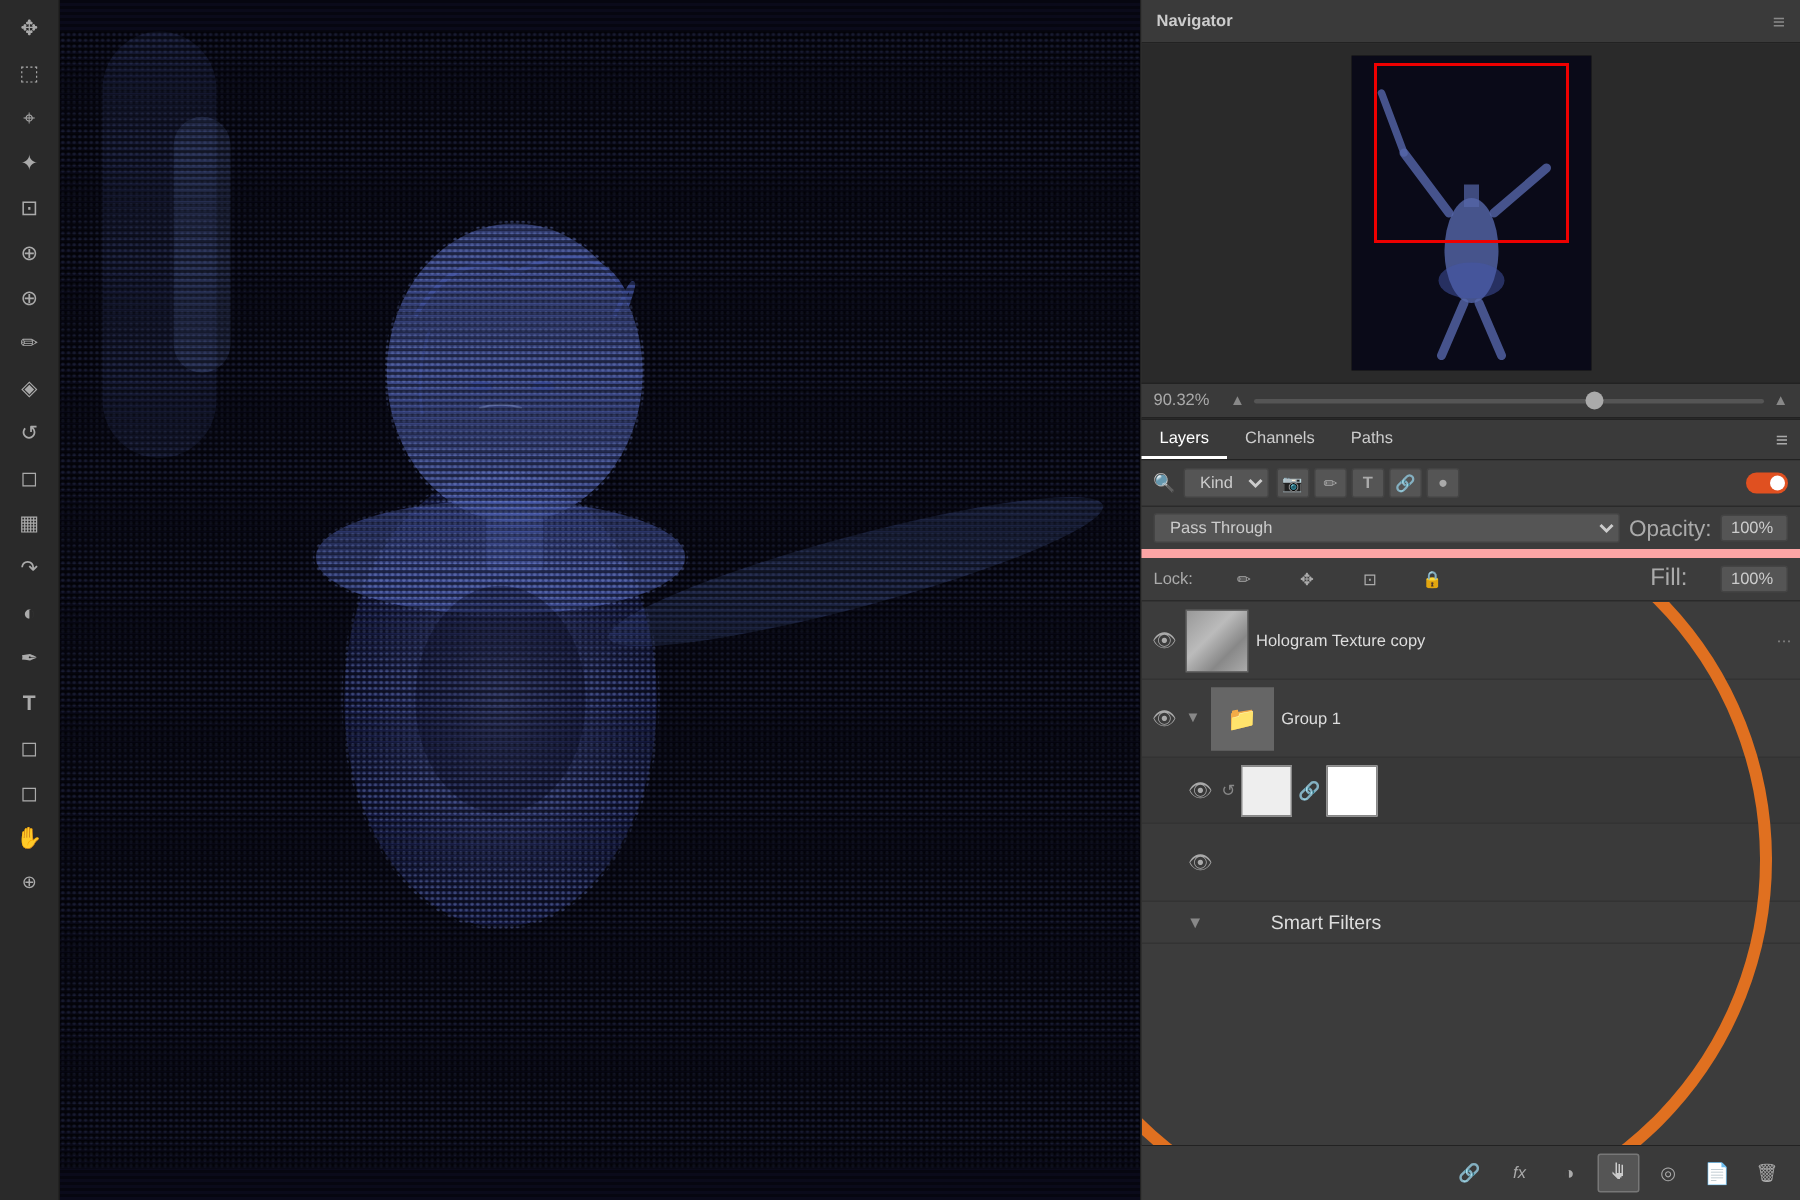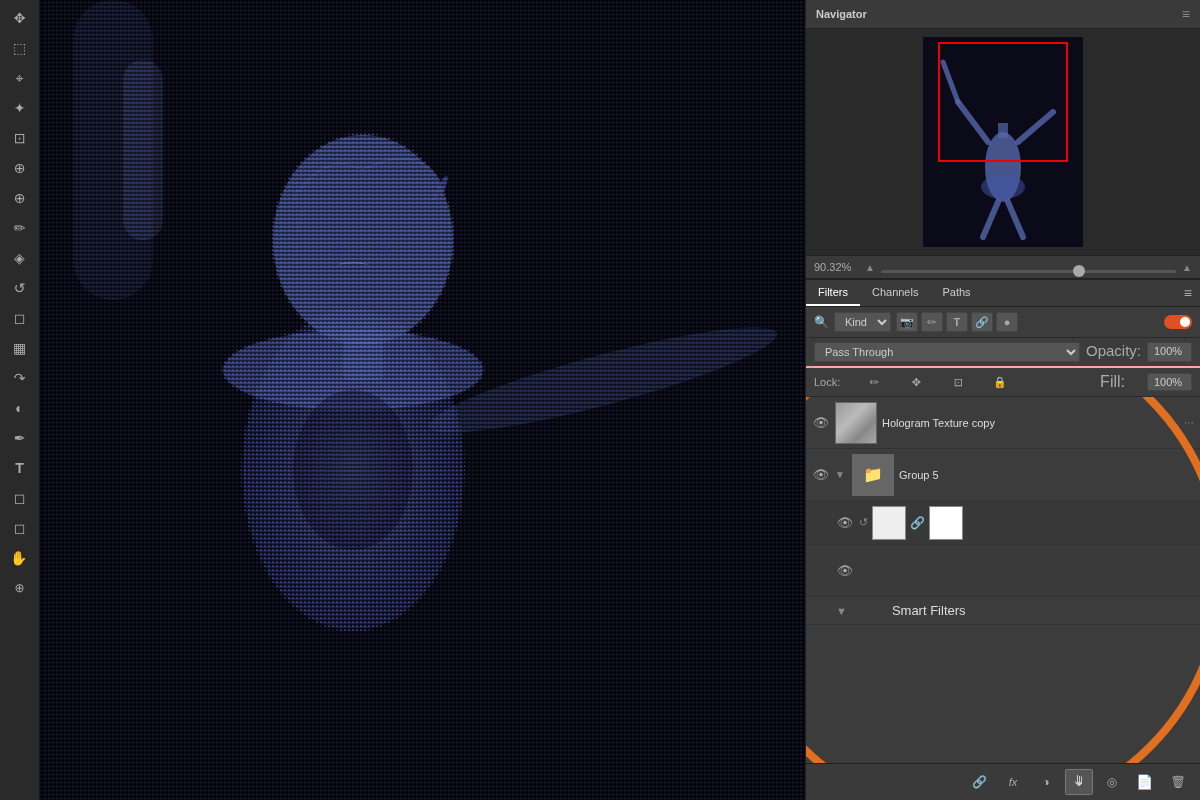--- a/index.html
+++ b/index.html
@@ -83,21 +83,21 @@
       z-index: 1;
     }
 
     
     .hologram-svg {
       opacity: 0.85;
     }
 
     
     .right-panel {
-      width: 395px;
+      width: 440px;
       background: #3c3c3c;
       display: flex;
       flex-direction: column;
       border-left: 1px solid #222;
     }
 
     
     .navigator-header {
       background: #3a3a3a;
       padding: 6px 10px;
@@ -135,21 +135,21 @@
       top: 5px;
       left: 15px;
       width: 130px;
       height: 120px;
       border: 2px solid #e00;
       pointer-events: none;
     }
 
     .nav-zoom-bar {
       display: flex;
-      align-items: flex-end;
+      align-items: center;
       padding: 5px 8px;
       gap: 6px;
       background: #3a3a3a;
       border-bottom: 1px solid #222;
     }
     .nav-zoom-text {
       font-size: 11px;
       color: #aaa;
       min-width: 45px;
     }
@@ -251,22 +251,23 @@
       height: 10px;
       background: #fff;
       border-radius: 50%;
     }
 
     
     .blend-bar {
       background: #3c3c3c;
       padding: 4px 8px;
       display: flex;
+      align-items: center;
       gap: 6px;
-      border-bottom: 2px solid #fca5a5;
+      border-bottom: 6px solid #fca5a5;
     }
     .blend-select {
       background: #555;
       border: 1px solid #444;
       color: #ccc;
       padding: 2px 6px;
       font-size: 11px;
       border-radius: 2px;
       flex: 1;
       cursor: pointer;
@@ -604,21 +605,21 @@
       <div style="color:#888; font-size:10px; cursor:pointer;">▲</div>
       <div class="zoom-slider">
         <div class="zoom-thumb"></div>
       </div>
       <div style="color:#888; font-size:10px; cursor:pointer;">▲</div>
     </div>
 
     <div class="section-divider"></div>
 
     <div class="layers-header">
-      <div class="layers-tab active">Filters</div>
+      <div class="layers-tab active">Layers</div>
       <div class="layers-tab">Channels</div>
       <div class="layers-tab">Paths</div>
       <div class="layers-menu-btn">≡</div>
     </div>
 
     <div class="layer-filter-bar">
       <div style="color:#888; font-size:12px;">🔍</div>
       <select class="filter-kind-select">
         <option>Kind</option>
       </select>
@@ -663,21 +664,21 @@
         <div class="layer-expand">⋯</div>
       </div>
 
       <div class="layer-item">
         <div class="layer-vis-btn">👁</div>
         <div style="font-size:10px; color:#888; cursor:pointer; margin-right:2px;">▼</div>
         <div class="layer-thumb" style="background:#666;">
           <div style="width:100%;height:100%;display:flex;align-items:center;justify-content:center;color:#aaa;font-size:16px;">📁</div>
         </div>
         <div class="layer-info">
-          <div class="layer-name">Group 5</div>
+          <div class="layer-name">Group 1</div>
         </div>
       </div>
 
       <div class="layer-item sub-layer" style="min-height:44px; background:#383838;">
         <div class="layer-vis-btn">👁</div>
         <div style="display:flex;gap:4px;align-items:center;">
           <div style="font-size:11px; color:#888; cursor:pointer;">↺</div>
           <div style="width:34px;height:34px;background:#eee;border:1px solid #888;"></div>
           <div style="font-size:12px; color:#888; cursor:pointer;">🔗</div>
           <div style="width:34px;height:34px;background:#fff;border:1px solid #888;"></div>

